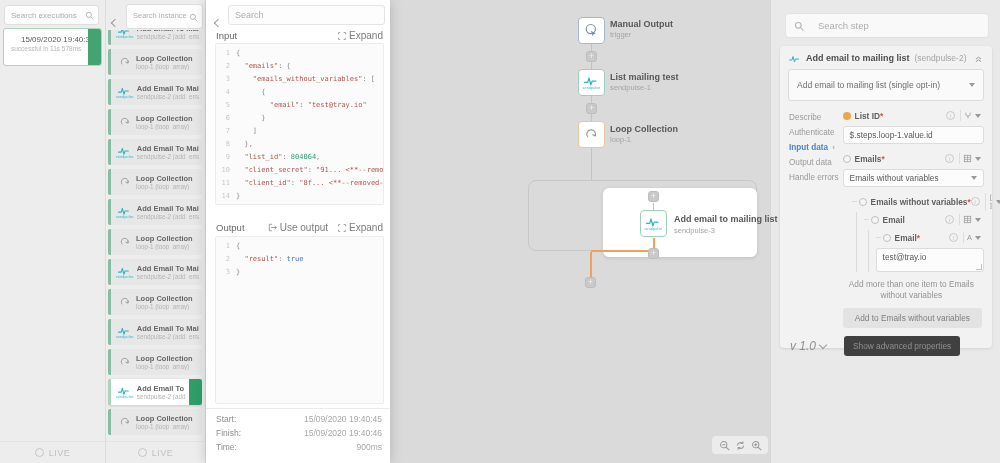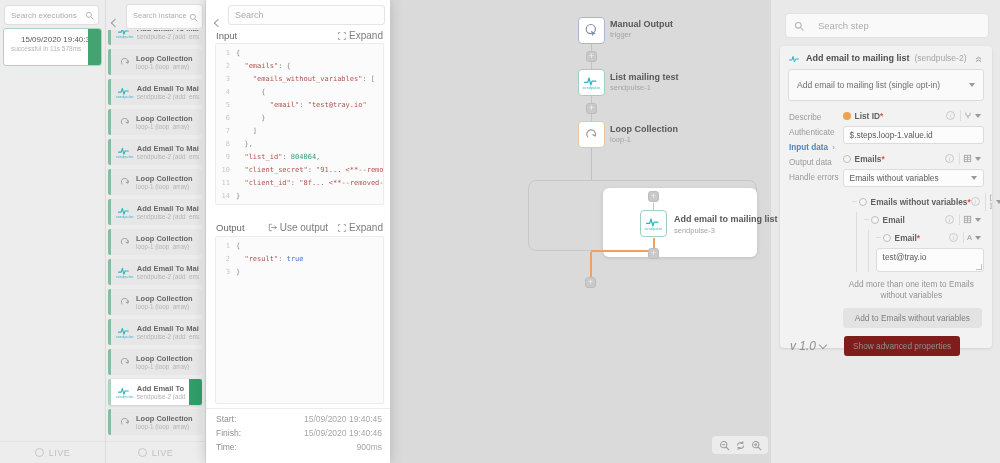--- a/index.html
+++ b/index.html
@@ -109,21 +109,21 @@
   .sel-box .caret { margin-left:auto; }
   .tree1 { margin-left:9px; }
   .tree-kids { margin-left:4px; border-left:1px solid #dcdcdc; padding-left:7px; }
   .stub { width:5px; height:1px; background:#dcdcdc; margin-right:2px; flex:0 0 auto; }
   .ta-box { position:relative; height:24px; background:#fcfcfc; border:1px solid #dcdcdc; border-radius:3px; padding:3px 6px; font-size:8.3px; color:#5a5a5a; margin-bottom:6px; }
   .ta-grip { position:absolute; right:1px; bottom:1px; width:6px; height:6px; border-right:1px solid #c4c4c4; border-bottom:1px solid #c4c4c4; transform:rotate(0deg); }
   .help-text { text-align:center; font-size:8.3px; color:#949494; line-height:11px; margin:7px 4px 7px 0; }
   .add-btn { height:20px; background:#e3e3e3; border-radius:3px; display:flex; align-items:center; justify-content:center; font-size:8.3px; color:#7f7f7f; cursor:pointer; margin-right:2px; }
   .pc-foot { display:flex; align-items:center; margin-top:8px; padding:0 8px 0 10px; }
   .ver { display:flex; align-items:center; gap:4px; font-size:12px; color:#8f8f8f; cursor:pointer;font-style:italic; }
-  .adv-btn { margin-left:18px; height:20px; padding:0 9px; background:#7f1d1d; border-radius:3px; display:flex; align-items:center; font-size:8.3px; color:#8f8f8f; cursor:pointer; }
+  .adv-btn { margin-left:18px; height:20px; padding:0 9px; background:#404040; border-radius:3px; display:flex; align-items:center; font-size:8.3px; color:#8f8f8f; cursor:pointer; }
 </style>
 </head>
 <body>
 
 <div class="app">
 
   <div class="col-exec">
     <div class="sbox">
       <input placeholder="Search executions" style="">
       <span class="mag">

